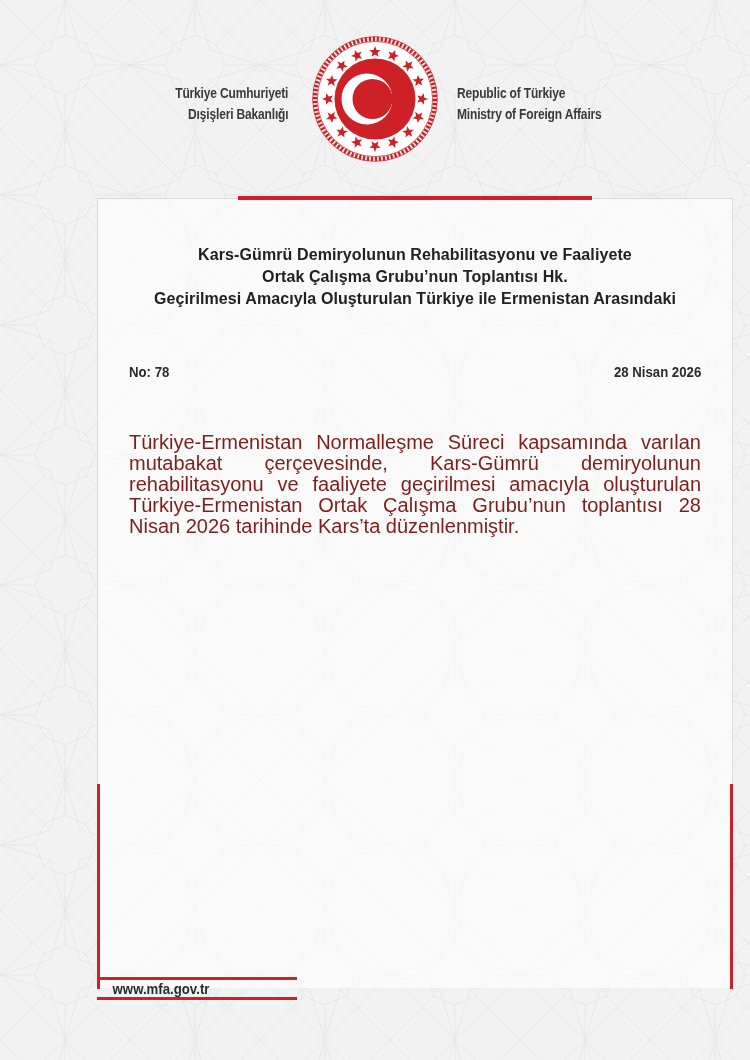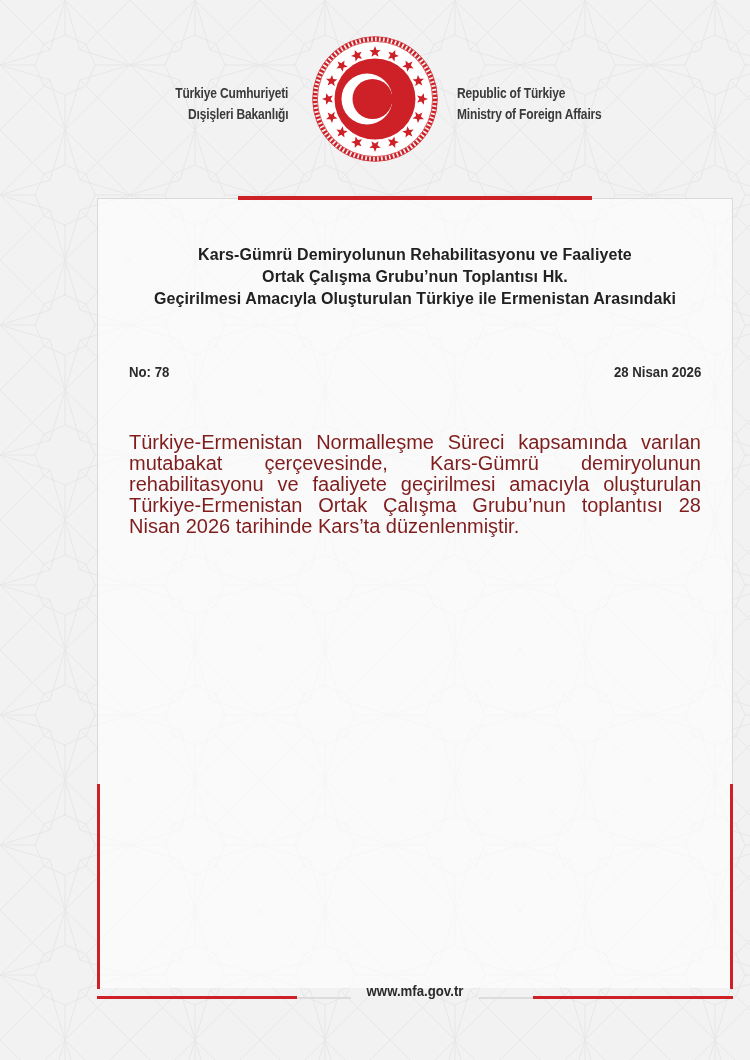--- a/index.html
+++ b/index.html
@@ -42,21 +42,21 @@
   .meta-row{margin:52px 32px 0 32px;display:flex;justify-content:space-between;align-items:flex-end;
     font-size:15px;font-weight:700;color:#2b2b2b;height:18px;}
   .meta-row .squeeze-l{display:inline-block;transform:scaleX(0.88);transform-origin:left center;}
   .meta-row .squeeze-r{display:inline-block;transform:scaleX(0.88);transform-origin:right center;}
   .body-paragraph{margin:0 32px;text-align:justify;font-size:20px;line-height:21px;color:#7f1d1d;}
   .body-paragraph.p1{margin-top:52px;}
   .body-paragraph.p2{margin-top:17px;}
 
   
   .card-footer{position:absolute;left:0;right:0;bottom:-11px;height:22px;
-    display:flex;align-items:flex-end;z-index:3;}
+    display:flex;align-items:flex-start;z-index:3;flex-direction:column;}
   .f-red{width:200px;height:3px;background:#ce2127;flex:none;}
   .f-gray{flex:1;height:2px;background:#dcdcde;}
   .site-label{flex:none;padding:0 9px;font-size:15px;font-weight:700;color:#2b2b2b;white-space:nowrap;}
   .site-label .squeeze-c{display:inline-block;transform:scaleX(0.88);transform-origin:center;}
 </style>
 </head>
 <body>
 
 <svg class="bg-pattern" width="750" height="1060" aria-hidden="true">
   <defs>

